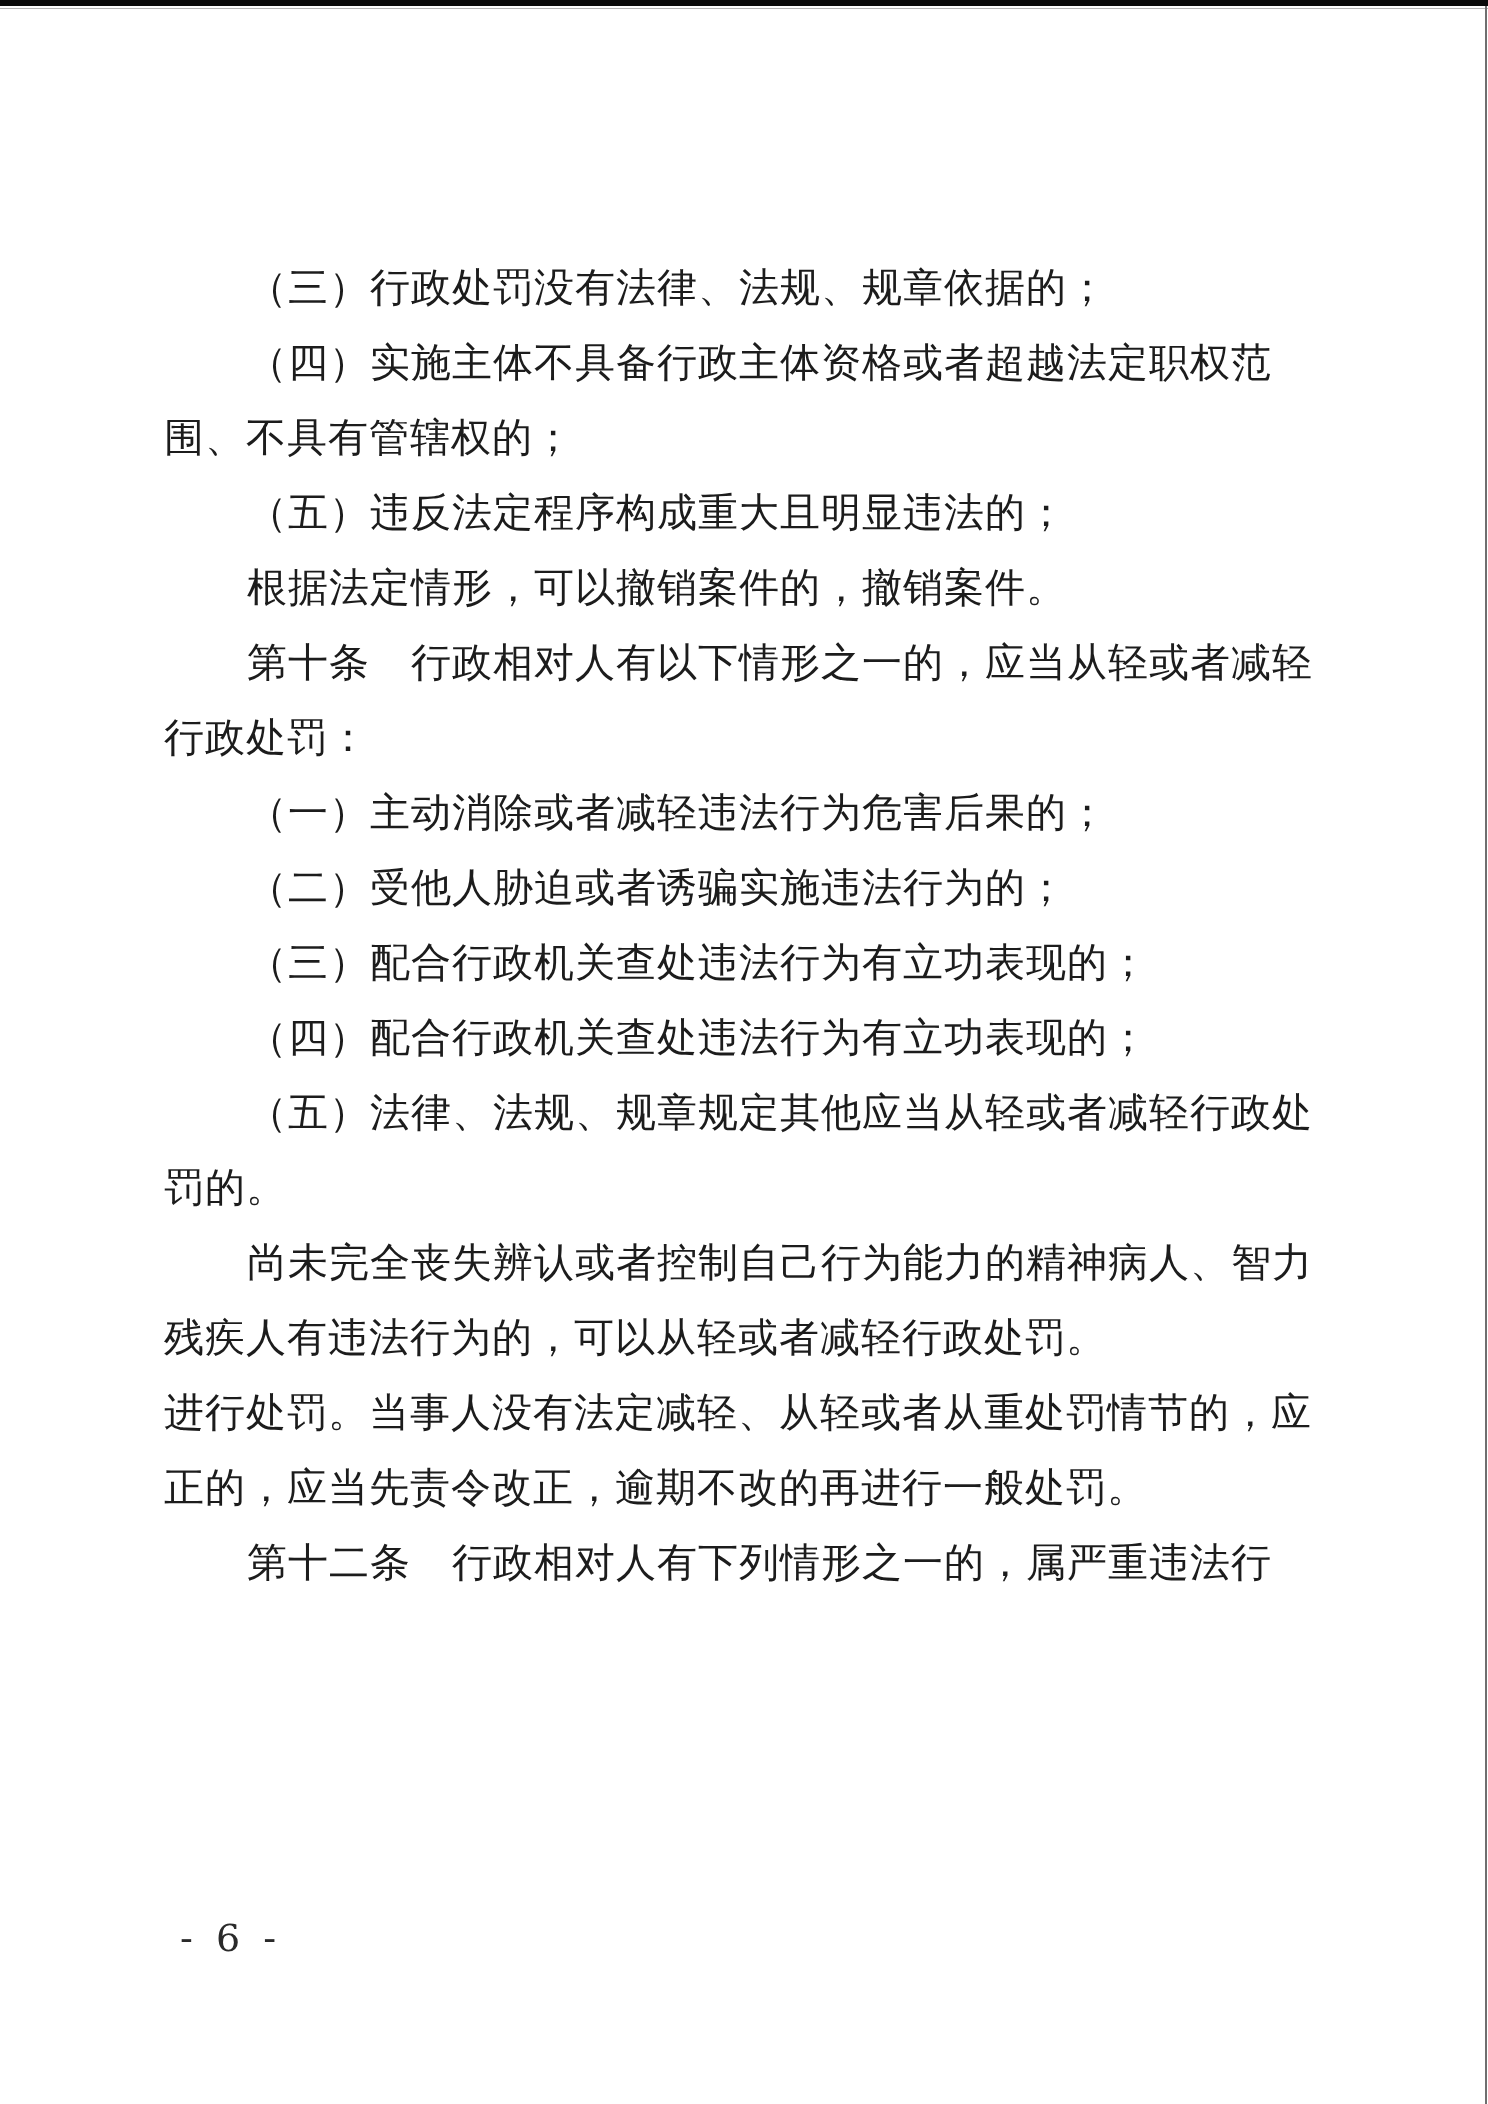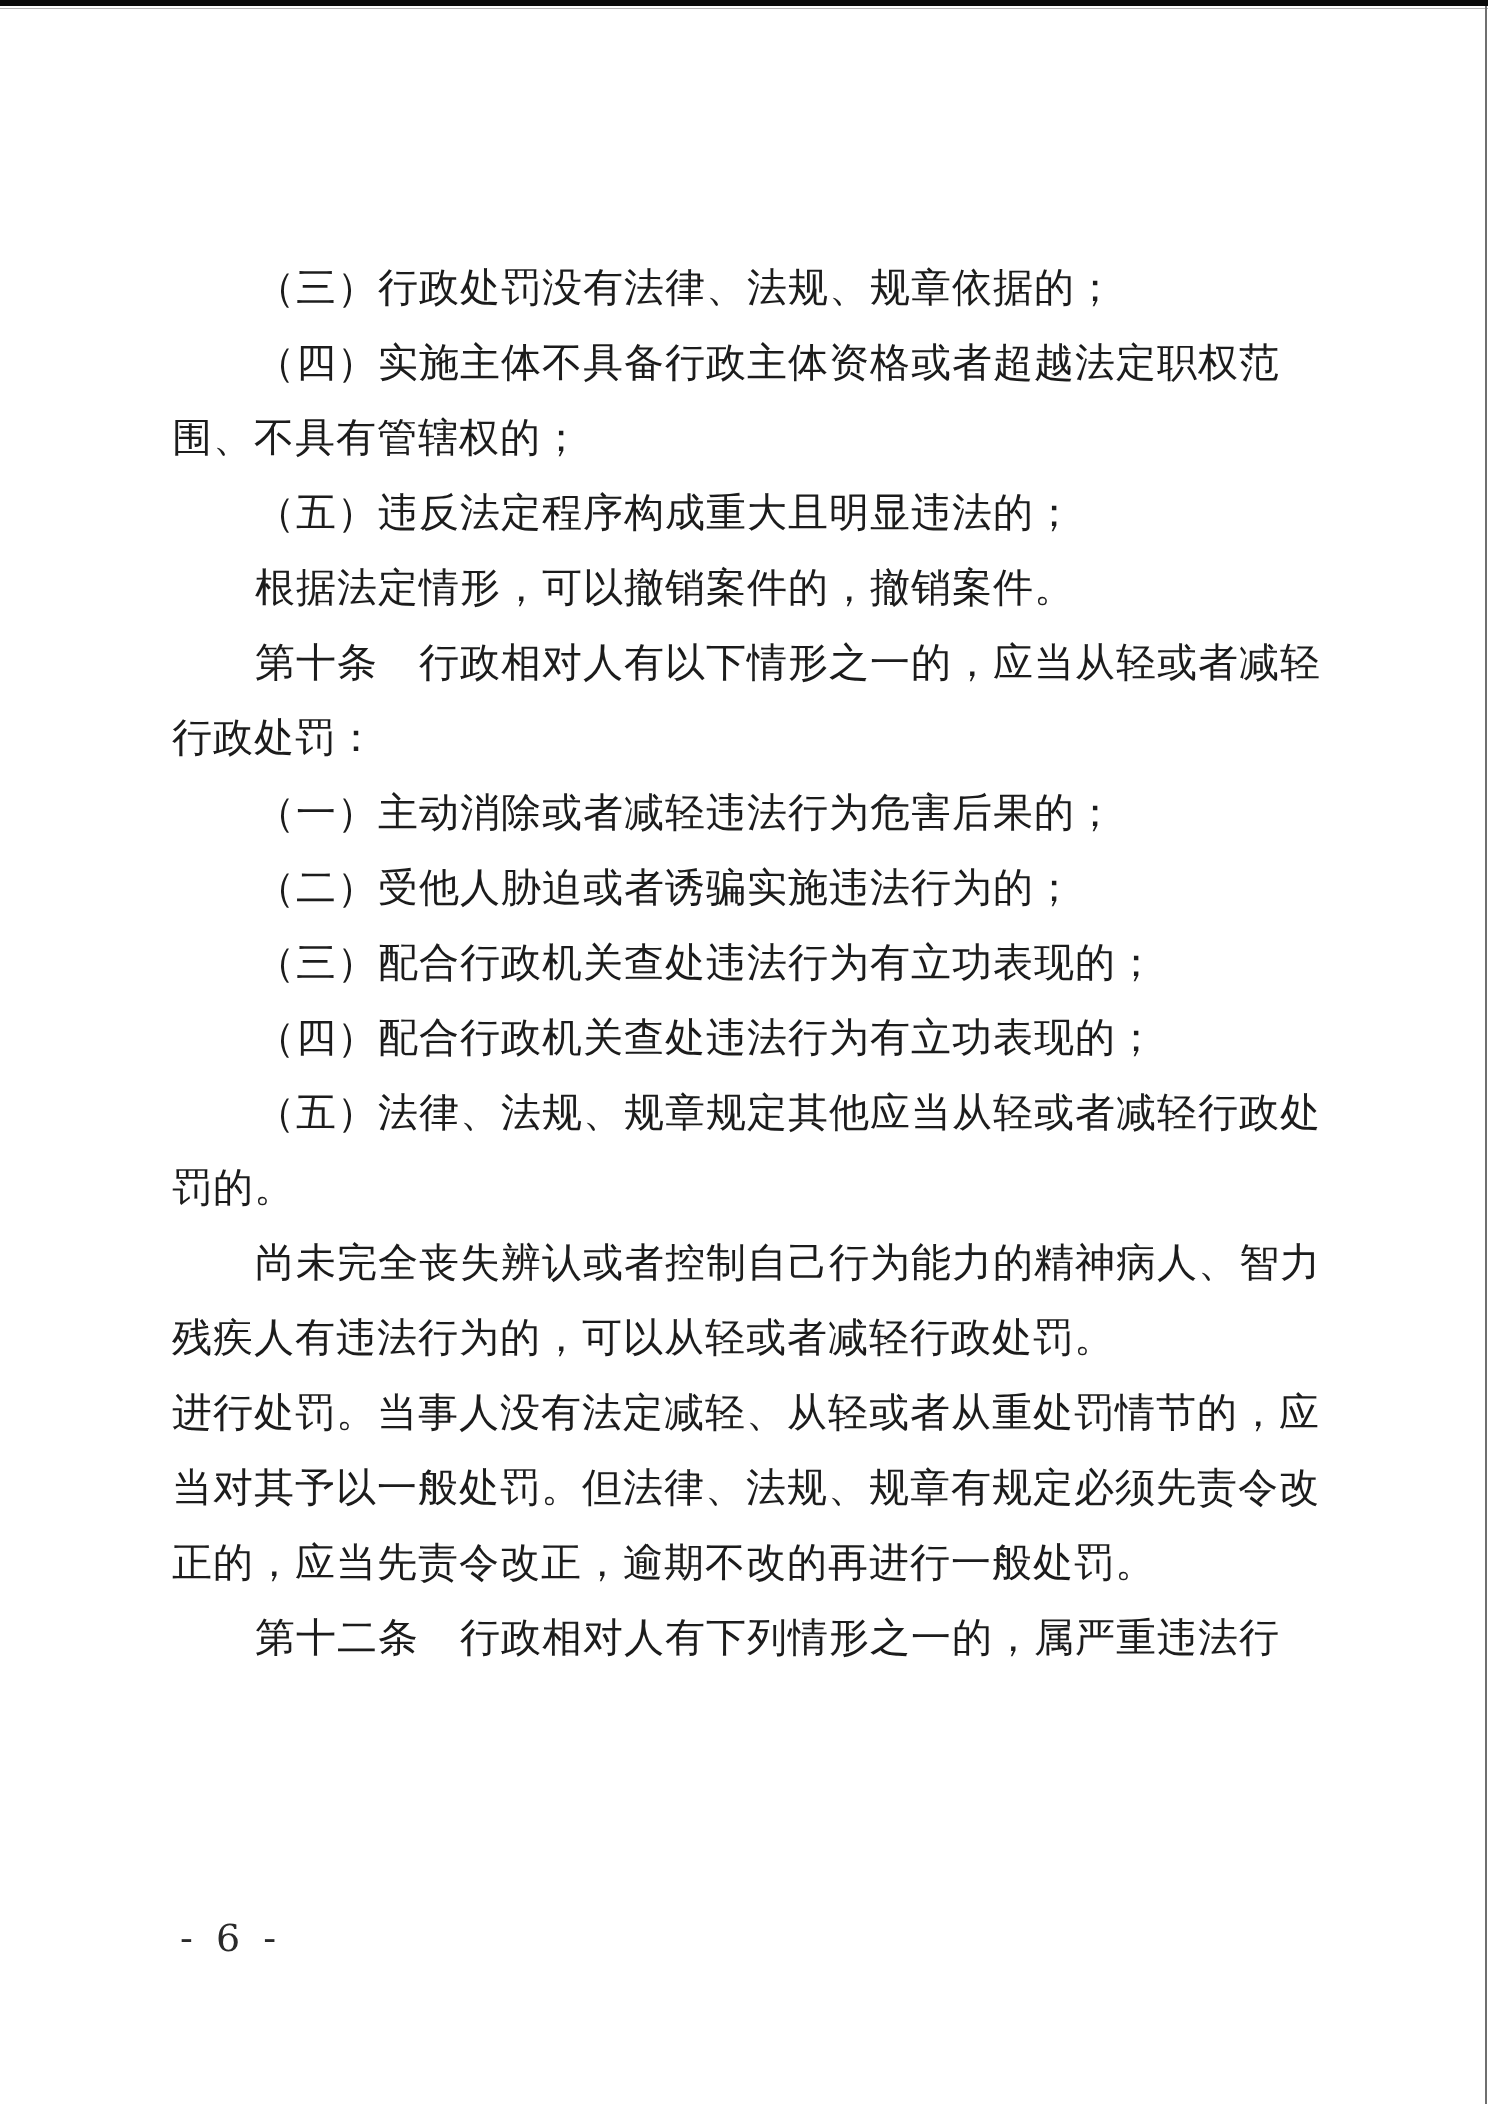--- a/index.html
+++ b/index.html
@@ -29,21 +29,21 @@
     background: #b5b5b5;
   }
   .right-edge-line {
     position: absolute;
     top: 6px; right: 1px; bottom: 0;
     width: 2px;
     background: #6f6f6f;
   }
   .text-content {
     position: absolute;
-    left: 172px;
+    left: 164px;
     top: 250px;
     width: 1180px;
   }
   .line {
     height: 75px;
     line-height: 75px;
     font-size: 40px;
     letter-spacing: 1px;
     white-space: nowrap;
     color: #1c1c1c;
@@ -82,19 +82,18 @@
       <div class="line">行政处罚：</div>
       <div class="line indent">（一）主动消除或者减轻违法行为危害后果的；</div>
       <div class="line indent">（二）受他人胁迫或者诱骗实施违法行为的；</div>
       <div class="line indent">（三）配合行政机关查处违法行为有立功表现的；</div>
       <div class="line indent">（四）配合行政机关查处违法行为有立功表现的；</div>
       <div class="line indent">（五）法律、法规、规章规定其他应当从轻或者减轻行政处</div>
       <div class="line">罚的。</div>
       <div class="line indent">尚未完全丧失辨认或者控制自己行为能力的精神病人、智力</div>
       <div class="line">残疾人有违法行为的，可以从轻或者减轻行政处罚。</div>
       <div class="line">进行处罚。当事人没有法定减轻、从轻或者从重处罚情节的，应</div>
-      <div class="line">当对其予以一般处罚。但法律、法规、规章有规定必须先责令改</div>
       <div class="line">正的，应当先责令改正，逾期不改的再进行一般处罚。</div>
       <div class="line indent">第十二条　行政相对人有下列情形之一的，属严重违法行</div>
     </div>
 
   <div class="page-number">- 6 -</div>
 </div>
 
 </body></html>

